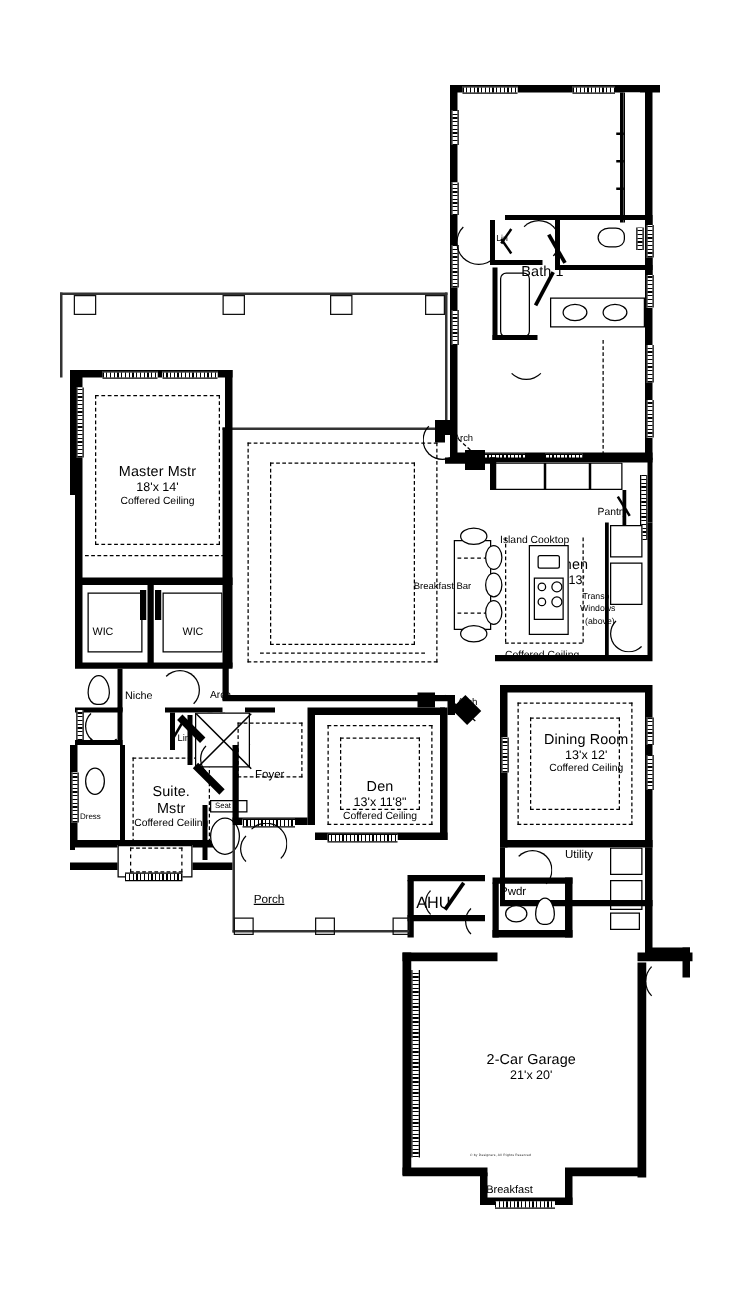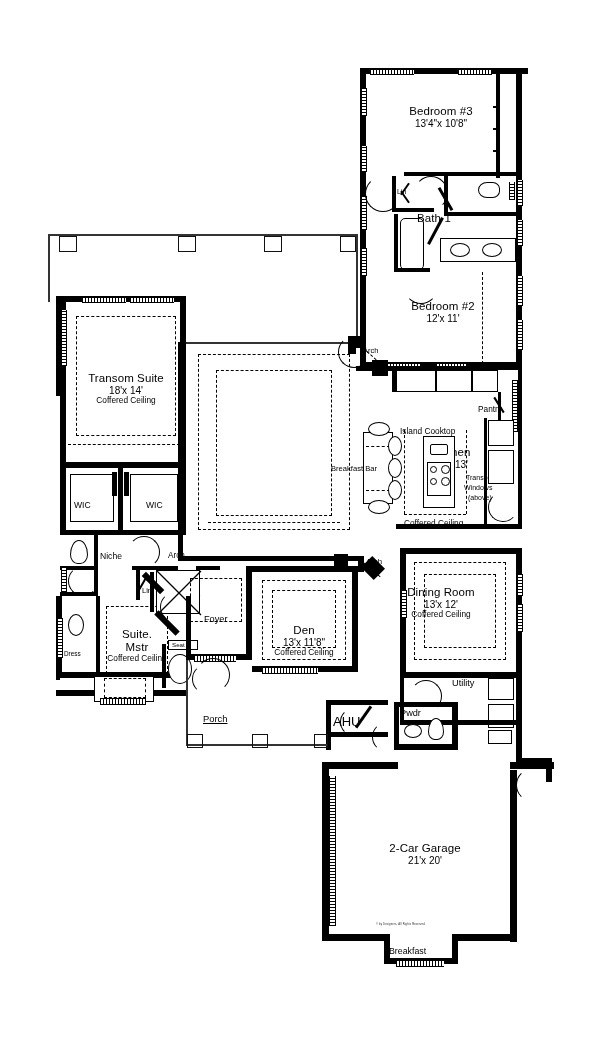--- a/index.html
+++ b/index.html
@@ -67,24 +67,20 @@
   <div class="winv" style="left:361px;top:146px;width:4px;height:26px;"></div>
   <div class="winv" style="left:361px;top:196px;width:4px;height:34px;"></div>
 
   <div class="wall" style="left:496px;top:74px;width:3px;height:104px;"></div>
   <div class="cab" style="left:499px;top:74px;width:13px;height:104px;border:none;border-left:1px solid #000;"></div>
   <div class="wall" style="left:493px;top:106px;width:6px;height:2px;"></div>
   <div class="wall" style="left:493px;top:128px;width:6px;height:2px;"></div>
   <div class="wall" style="left:493px;top:150px;width:6px;height:2px;"></div>
   <div class="wall" style="left:404px;top:172px;width:118px;height:4px;"></div>
 
-  <div class="lbl" style="left:381px;top:105px;width:120px;">
-    <span class="nm">Bedroom #3</span>
-    <span class="dm">13'4"x 10'8"</span>
-  </div>
 
   <div class="wall" style="left:392px;top:176px;width:4px;height:36px;"></div>
   <div class="wall" style="left:392px;top:208px;width:42px;height:4px;"></div>
   <div class="wall" style="left:444px;top:176px;width:4px;height:40px;"></div>
   <div class="wall" style="left:444px;top:212px;width:78px;height:4px;"></div>
   <div class="wall" style="left:516px;top:176px;width:6px;height:190px;"></div>
   <div class="wall" style="left:360px;top:244px;width:6px;height:122px;"></div>
   <div class="winv" style="left:517px;top:180px;width:4px;height:26px;"></div>
   <div class="winv" style="left:517px;top:220px;width:4px;height:26px;"></div>
   <div class="winv" style="left:361px;top:248px;width:4px;height:28px;"></div>
@@ -113,24 +109,20 @@
     <span class="nm">Bath 1</span>
   </div>
 
   <div class="wall" style="left:360px;top:362px;width:162px;height:6px;"></div>
   <div class="dashv" style="left:482px;top:272px;height:92px;"></div>
   <div class="win" style="left:378px;top:363px;width:42px;height:4px;"></div>
   <div class="win" style="left:436px;top:363px;width:30px;height:4px;"></div>
   <div class="winv" style="left:517px;top:276px;width:4px;height:30px;"></div>
   <div class="winv" style="left:517px;top:320px;width:4px;height:30px;"></div>
   <div class="arc" style="left:338px;top:336px;width:30px;height:30px;"></div>
-  <div class="lbl" style="left:388px;top:300px;width:110px;">
-    <span class="nm">Bedroom #2</span>
-    <span class="dm">12'x 11'</span>
-  </div>
 
   <div class="wall rot" style="left:348px;top:340px;width:8px;height:14px;"></div>
   <div class="wall" style="left:348px;top:336px;width:12px;height:12px;"></div>
   <div class="wall rot" style="left:372px;top:360px;width:16px;height:16px;"></div>
   <div class="dashh rot" style="left:352px;top:352px;width:32px;transform:rotate(42deg);"></div>
   <div class="xs" style="left:363px;top:346px;font-size:7.5px;">Arch</div>
 
   <div class="wall" style="left:392px;top:366px;width:130px;height:4px;"></div>
   <div class="cab" style="left:392px;top:370px;width:44px;height:22px;"></div>
   <div class="cab" style="left:436px;top:370px;width:36px;height:22px;"></div>
@@ -187,21 +179,21 @@
   <div class="wall" style="left:60px;top:296px;width:6px;height:172px;"></div>
   <div class="wall" style="left:60px;top:296px;width:126px;height:6px;"></div>
   <div class="wall" style="left:60px;top:462px;width:126px;height:6px;"></div>
   <div class="wall" style="left:180px;top:296px;width:6px;height:172px;"></div>
   <div class="win" style="left:82px;top:297px;width:44px;height:4px;"></div>
   <div class="win" style="left:130px;top:297px;width:44px;height:4px;"></div>
   <div class="winv" style="left:61px;top:310px;width:4px;height:56px;"></div>
   <div class="ceil" style="left:76px;top:316px;width:100px;height:120px;"></div>
   <div class="dashh" style="left:68px;top:444px;width:112px;"></div>
   <div class="lbl" style="left:76px;top:372px;width:100px;">
-    <span class="nm">Transom Suite</span>
+    <span class="nm">Master Mstr</span>
     <span class="dm">18'x 14'</span>
     <span class="sub">Coffered Ceiling</span>
   </div>
 
   <div class="wall" style="left:118px;top:468px;width:5px;height:66px;"></div>
   <div class="wall" style="left:60px;top:468px;width:6px;height:66px;"></div>
   <div class="wall" style="left:60px;top:530px;width:126px;height:5px;"></div>
   <div class="wall" style="left:180px;top:468px;width:6px;height:66px;"></div>
   <div class="cab" style="left:70px;top:474px;width:44px;height:48px;"></div>
   <div class="cab" style="left:130px;top:474px;width:48px;height:48px;"></div>
@@ -293,21 +285,21 @@
 
   <div class="wall" style="left:400px;top:552px;width:6px;height:126px;"></div>
   <div class="wall" style="left:400px;top:548px;width:120px;height:6px;"></div>
   <div class="wall" style="left:516px;top:548px;width:6px;height:130px;"></div>
   <div class="wall" style="left:400px;top:672px;width:122px;height:6px;"></div>
   <div class="winv" style="left:517px;top:574px;width:4px;height:22px;"></div>
   <div class="winv" style="left:517px;top:604px;width:4px;height:28px;"></div>
   <div class="winv" style="left:401px;top:590px;width:4px;height:28px;"></div>
   <div class="ceil" style="left:414px;top:562px;width:92px;height:98px;"></div>
   <div class="ceil" style="left:424px;top:574px;width:72px;height:74px;"></div>
-  <div class="lbl" style="left:392px;top:586px;width:98px;">
+  <div class="lbl" style="left:420px;top:586px;width:98px;">
     <span class="nm">Dining Room</span>
     <span class="dm">13'x 12'</span>
     <span class="sub">Coffered Ceiling</span>
   </div>
 
   <div class="sm" style="left:452px;top:678px;font-size:9.2px;">Utility</div>
   <div class="wall" style="left:400px;top:678px;width:4px;height:44px;"></div>
   <div class="cab" style="left:488px;top:678px;width:26px;height:22px;"></div>
   <div class="cab" style="left:488px;top:704px;width:26px;height:24px;"></div>
   <div class="wall" style="left:516px;top:678px;width:6px;height:84px;"></div>

